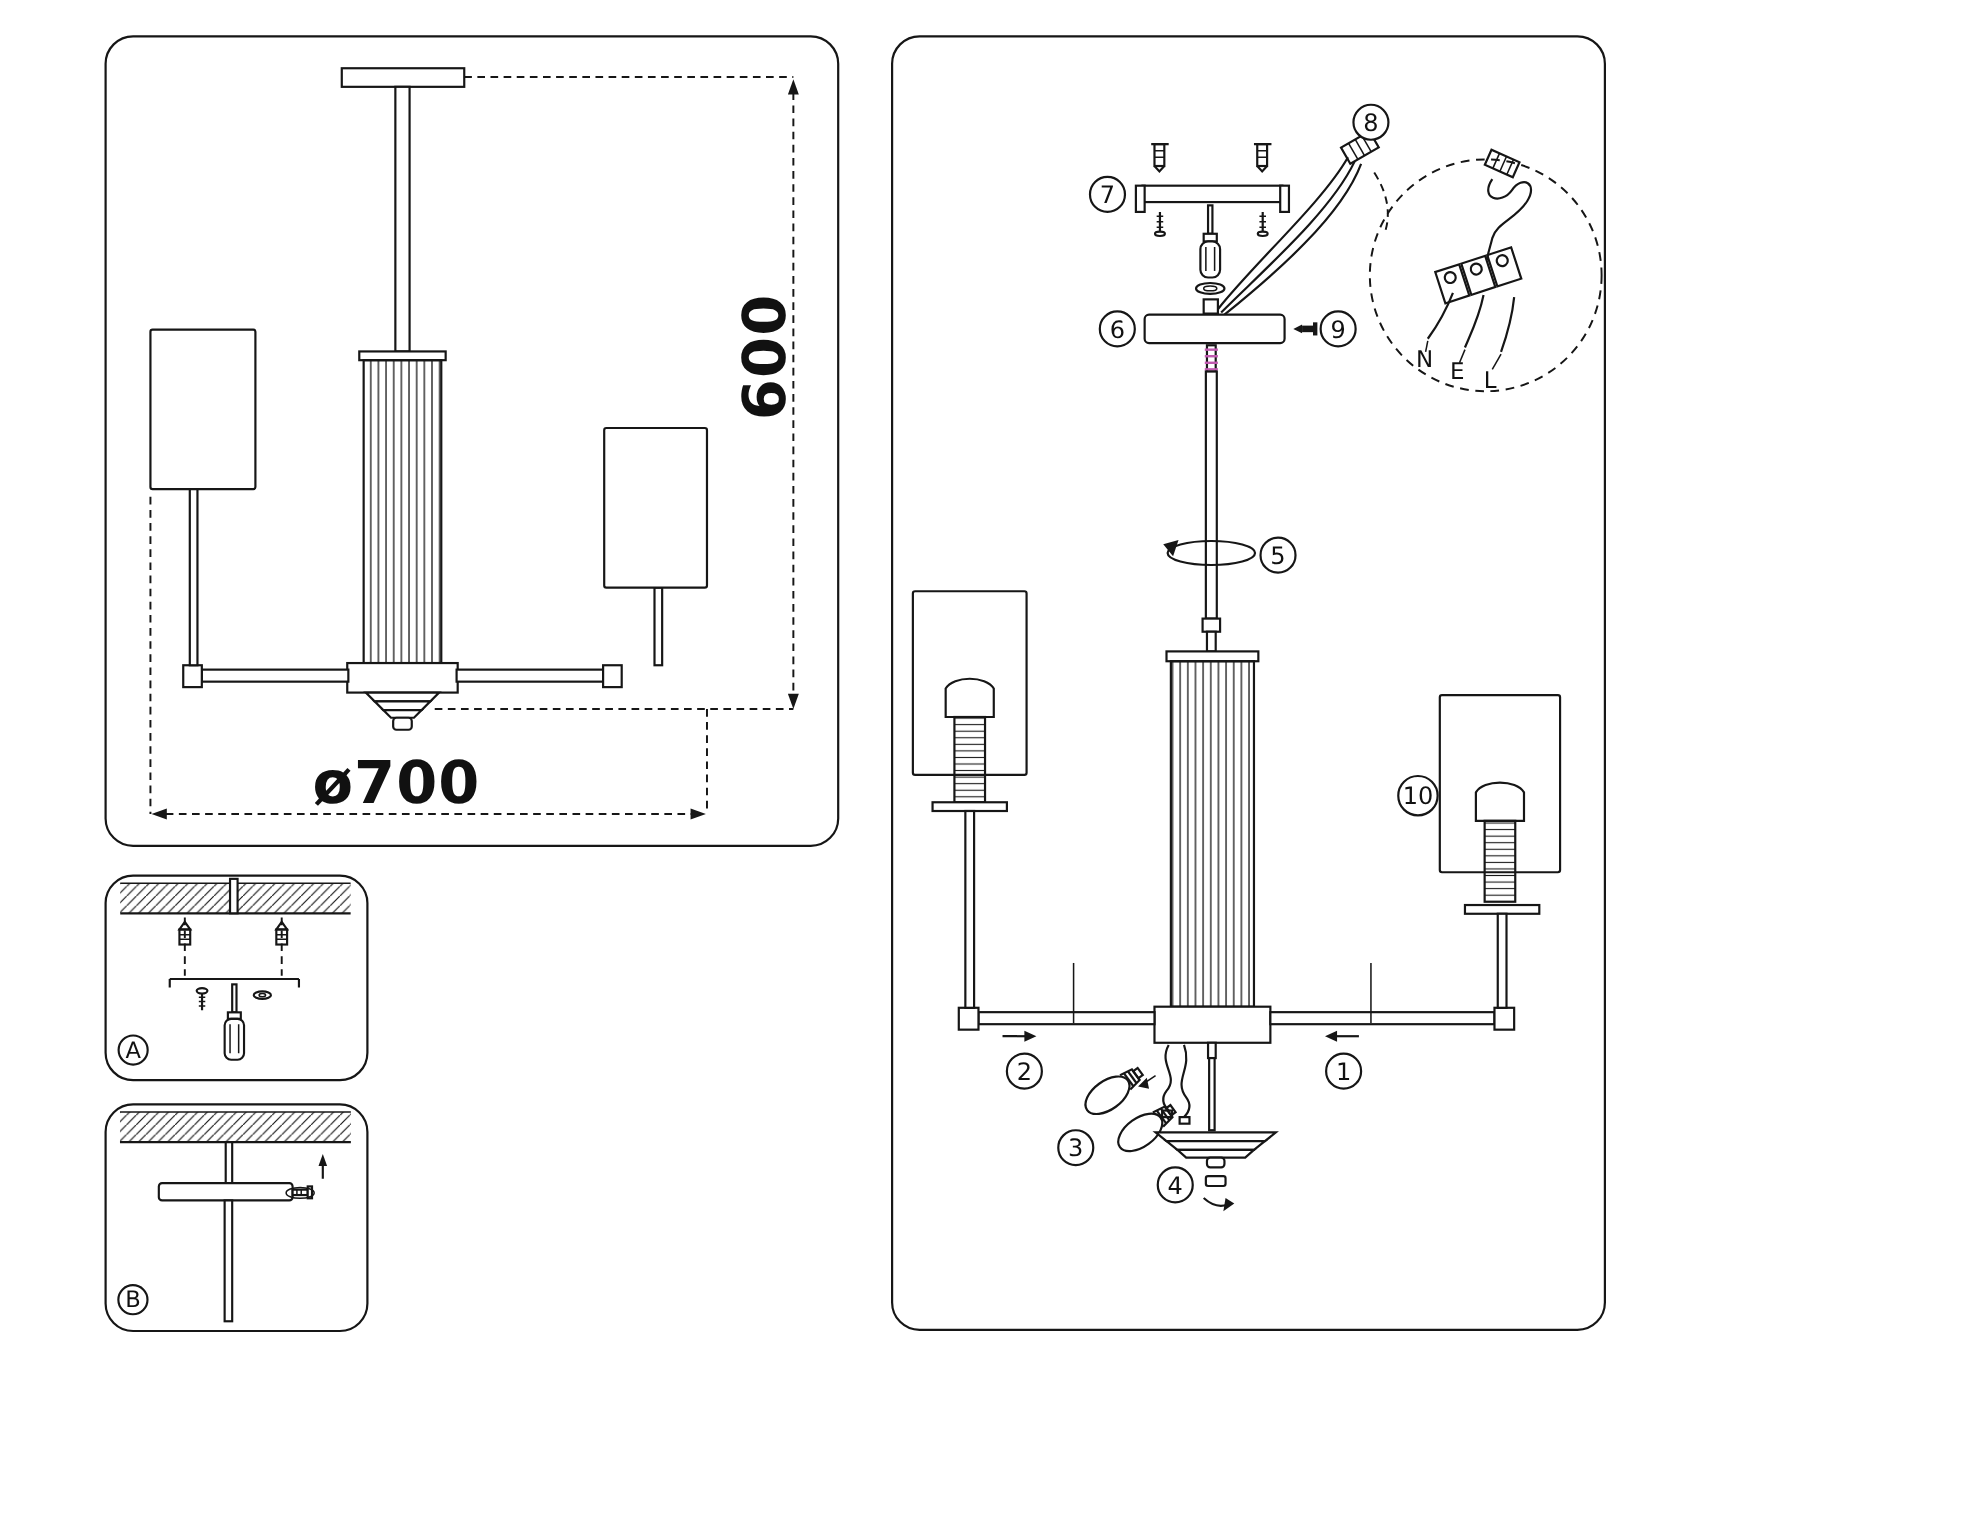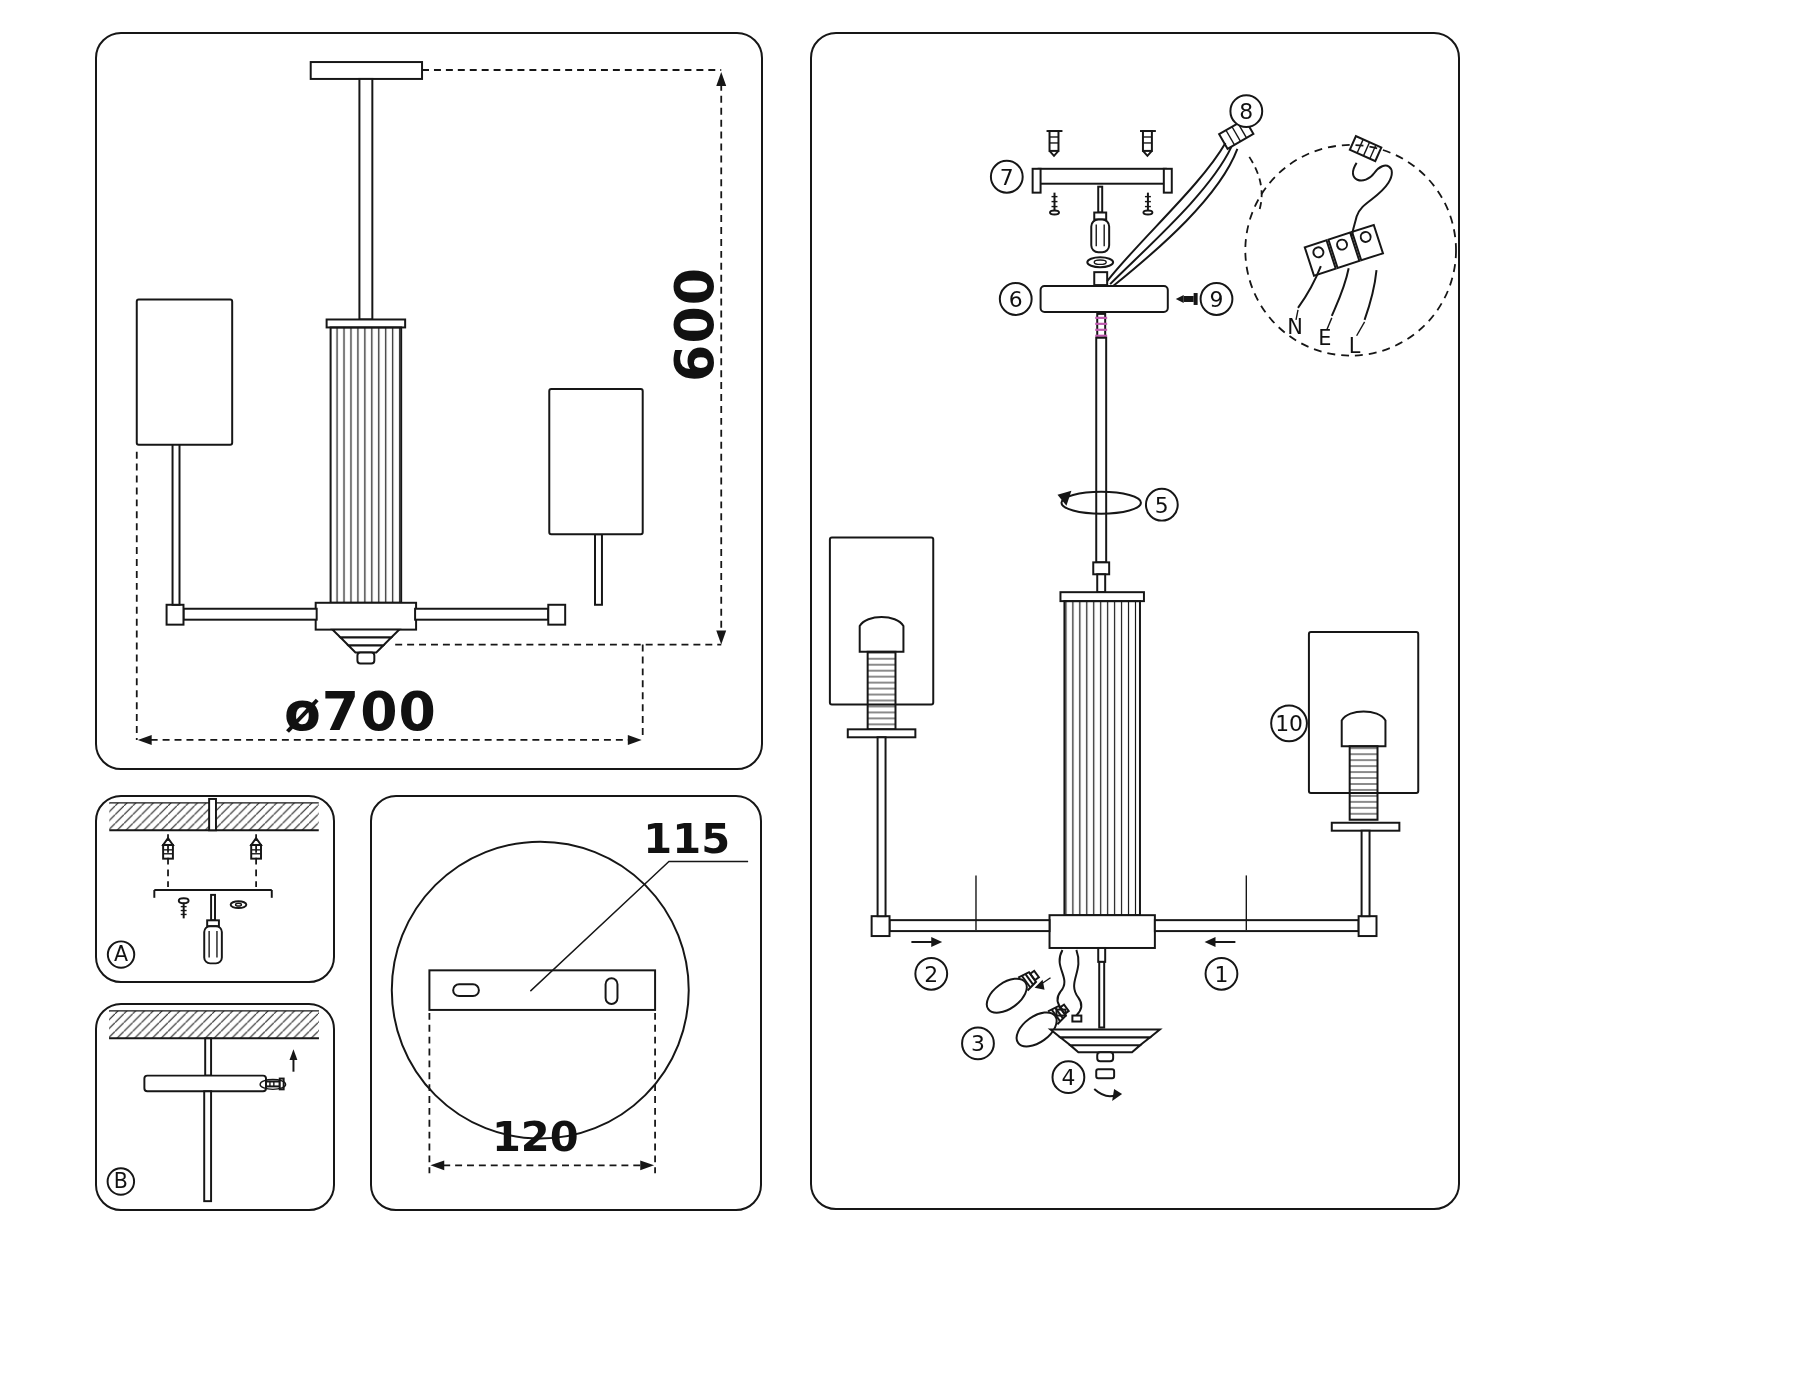--- a/index.html
+++ b/index.html
@@ -198,40 +198,20 @@
         <polygon class="fillk" points="196,56 204,56 200,45"></polygon>
       </g>
 
       <g>
         <circle class="sf" cx="24" cy="180" r="13.5"></circle>
         <text class="txt step-letter" x="24" y="187">B</text>
       </g>
     </svg>
   </div>
 
-  <div class="panel panel-plate">
-    <svg viewBox="0 0 392 416">
-      <circle class="s" cx="170" cy="195" r="150"></circle>
-      <rect class="sf" x="58" y="175" width="228" height="40"></rect>
-      <rect class="s" x="82" y="189" width="26" height="12" rx="6"></rect>
-      <rect class="s" x="236" y="183" width="12" height="26" rx="6"></rect>
-
-      <path class="thin" d="M160,196 L300,65 L380,65"></path>
-      <text class="txt dims" x="318" y="56" text-anchor="middle">115</text>
-
-      <g>
-        <line class="dash" x1="58" y1="218" x2="58" y2="380"></line>
-        <line class="dash" x1="286" y1="218" x2="286" y2="380"></line>
-        <line class="dash" x1="72" y1="372" x2="272" y2="372"></line>
-        <polygon class="fillk" points="73,367 73,377 59,372"></polygon>
-        <polygon class="fillk" points="271,367 271,377 285,372"></polygon>
-      </g>
-      <text class="txt dims" x="165" y="358" text-anchor="middle">120</text>
-    </svg>
-  </div>
 
   <div class="panel panel-assembly">
     <svg viewBox="0 0 650 1178">
       <defs>
         <pattern id="ribs2" width="7" height="10" patternUnits="userSpaceOnUse">
           <line x1="3.5" y1="0" x2="3.5" y2="10" stroke="#161616" stroke-width="1.2"></line>
         </pattern>
         <pattern id="hthread" width="28" height="6" patternUnits="userSpaceOnUse">
           <line x1="0" y1="3" x2="28" y2="3" stroke="#161616" stroke-width="1"></line>
         </pattern>

